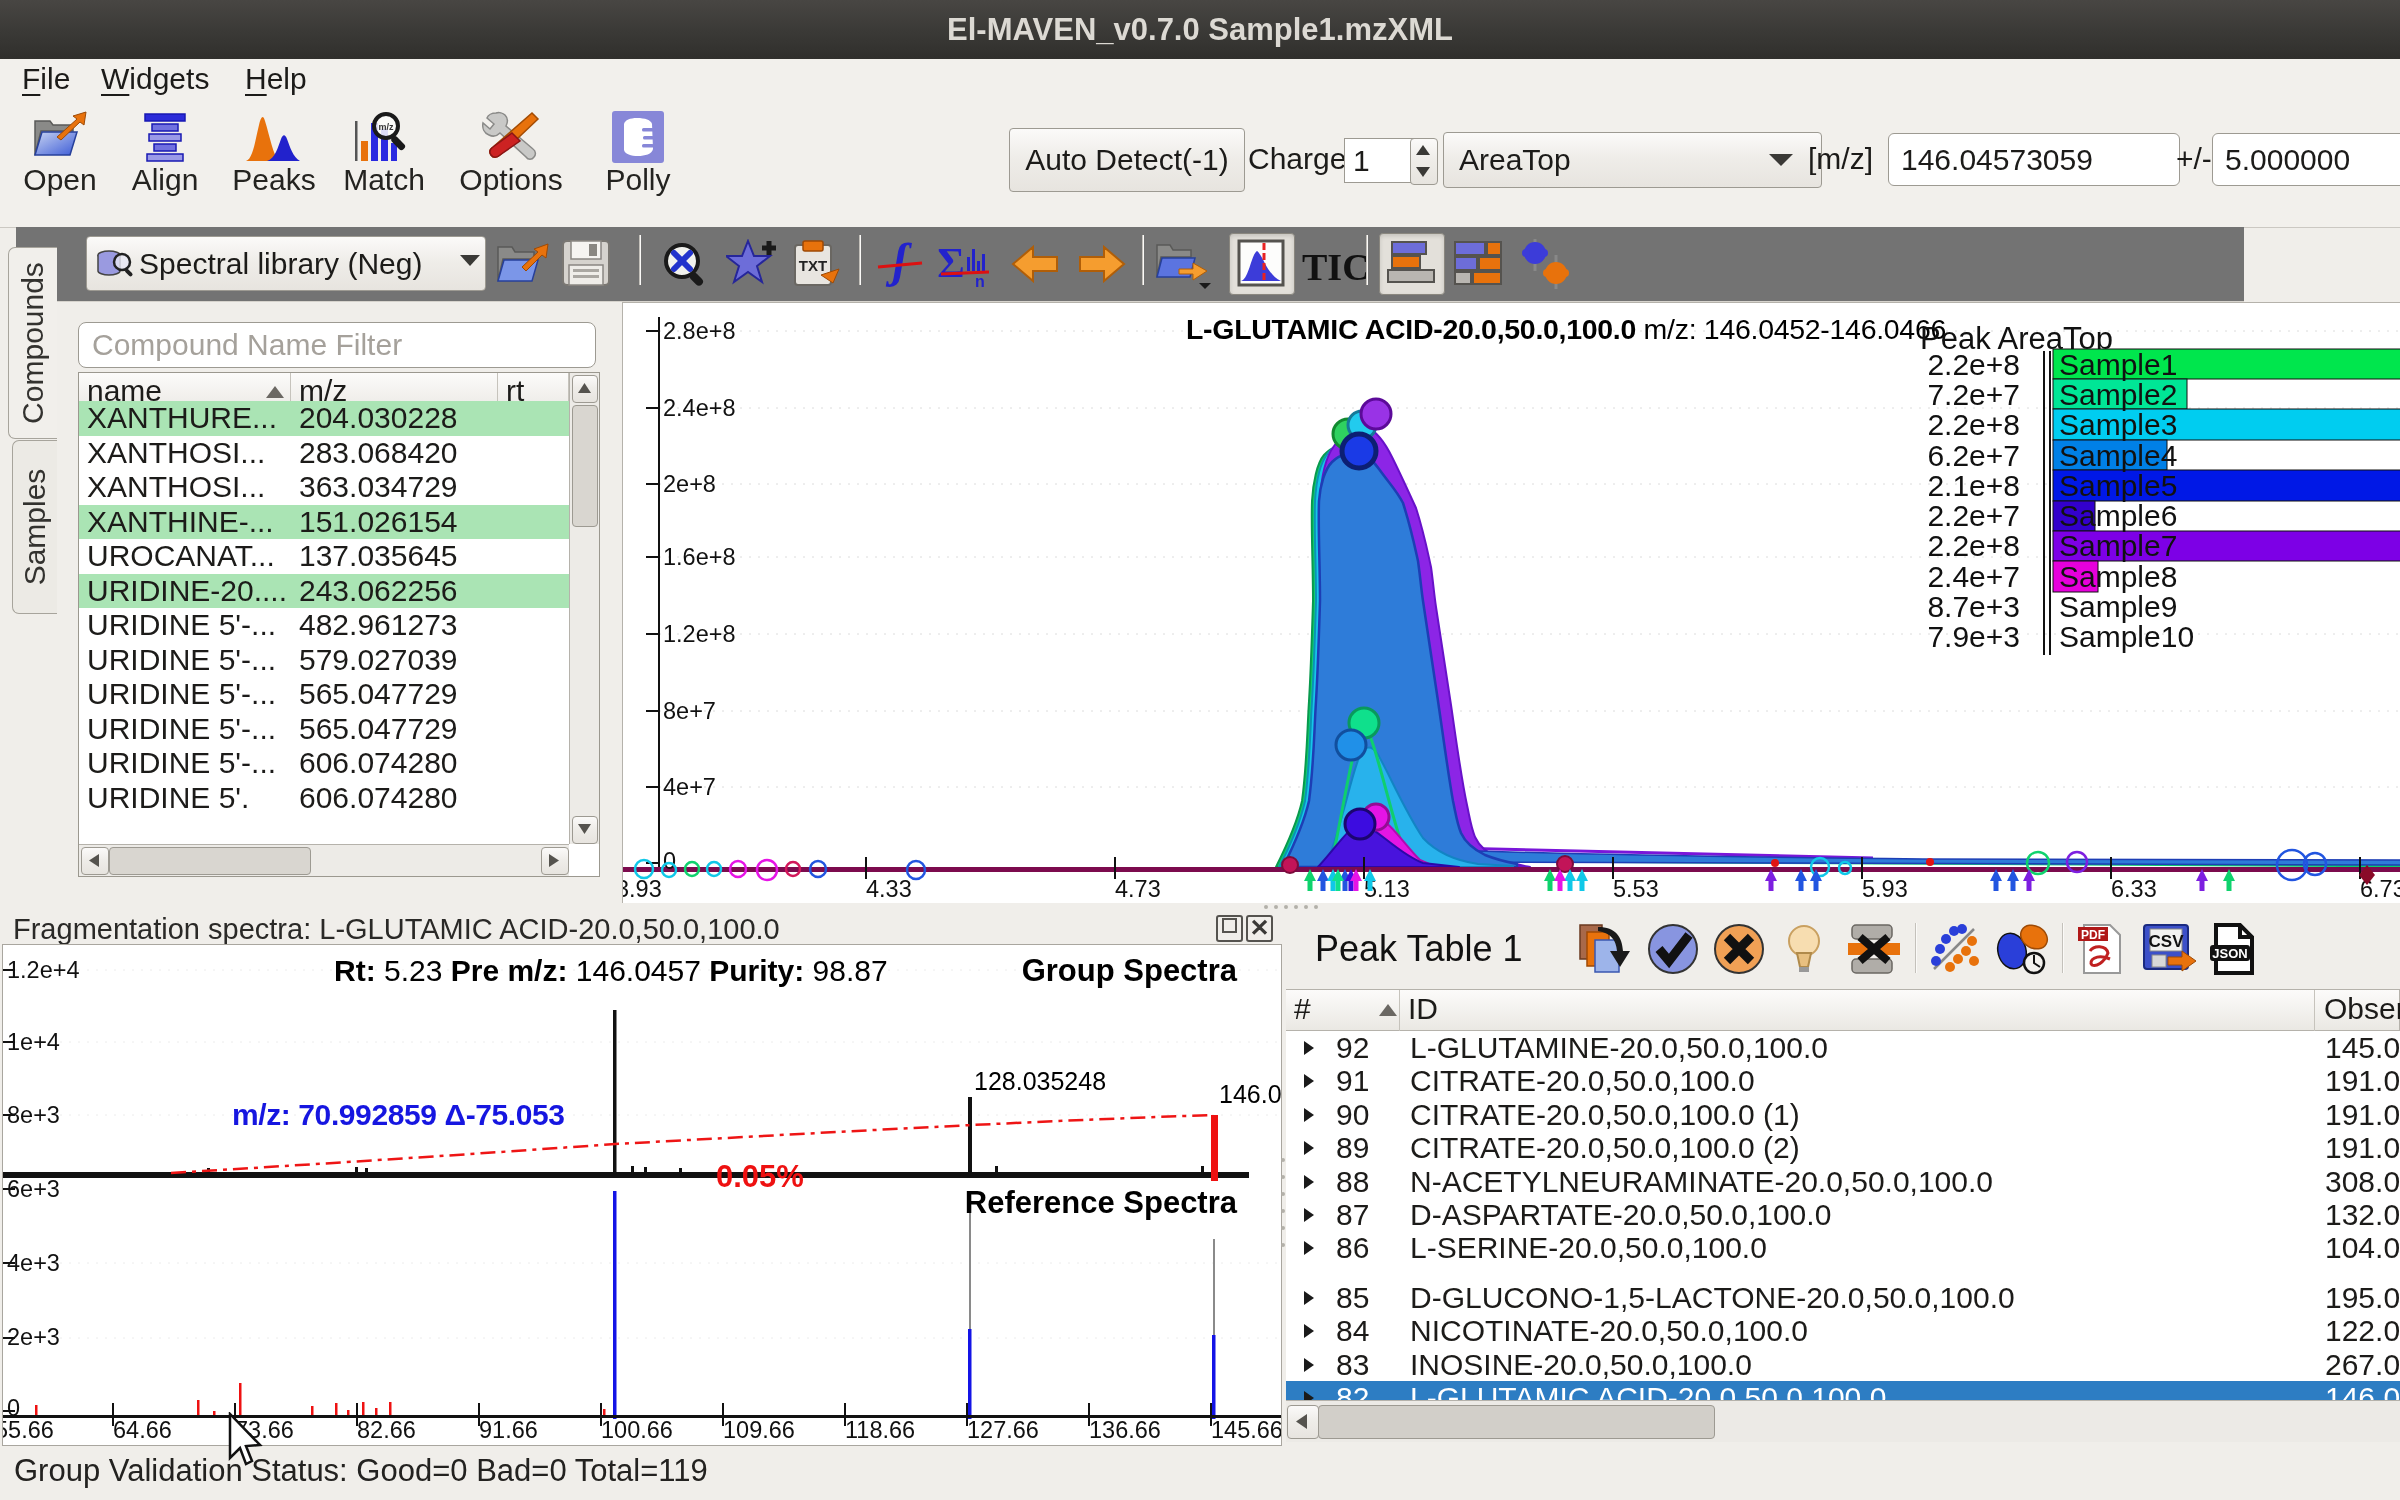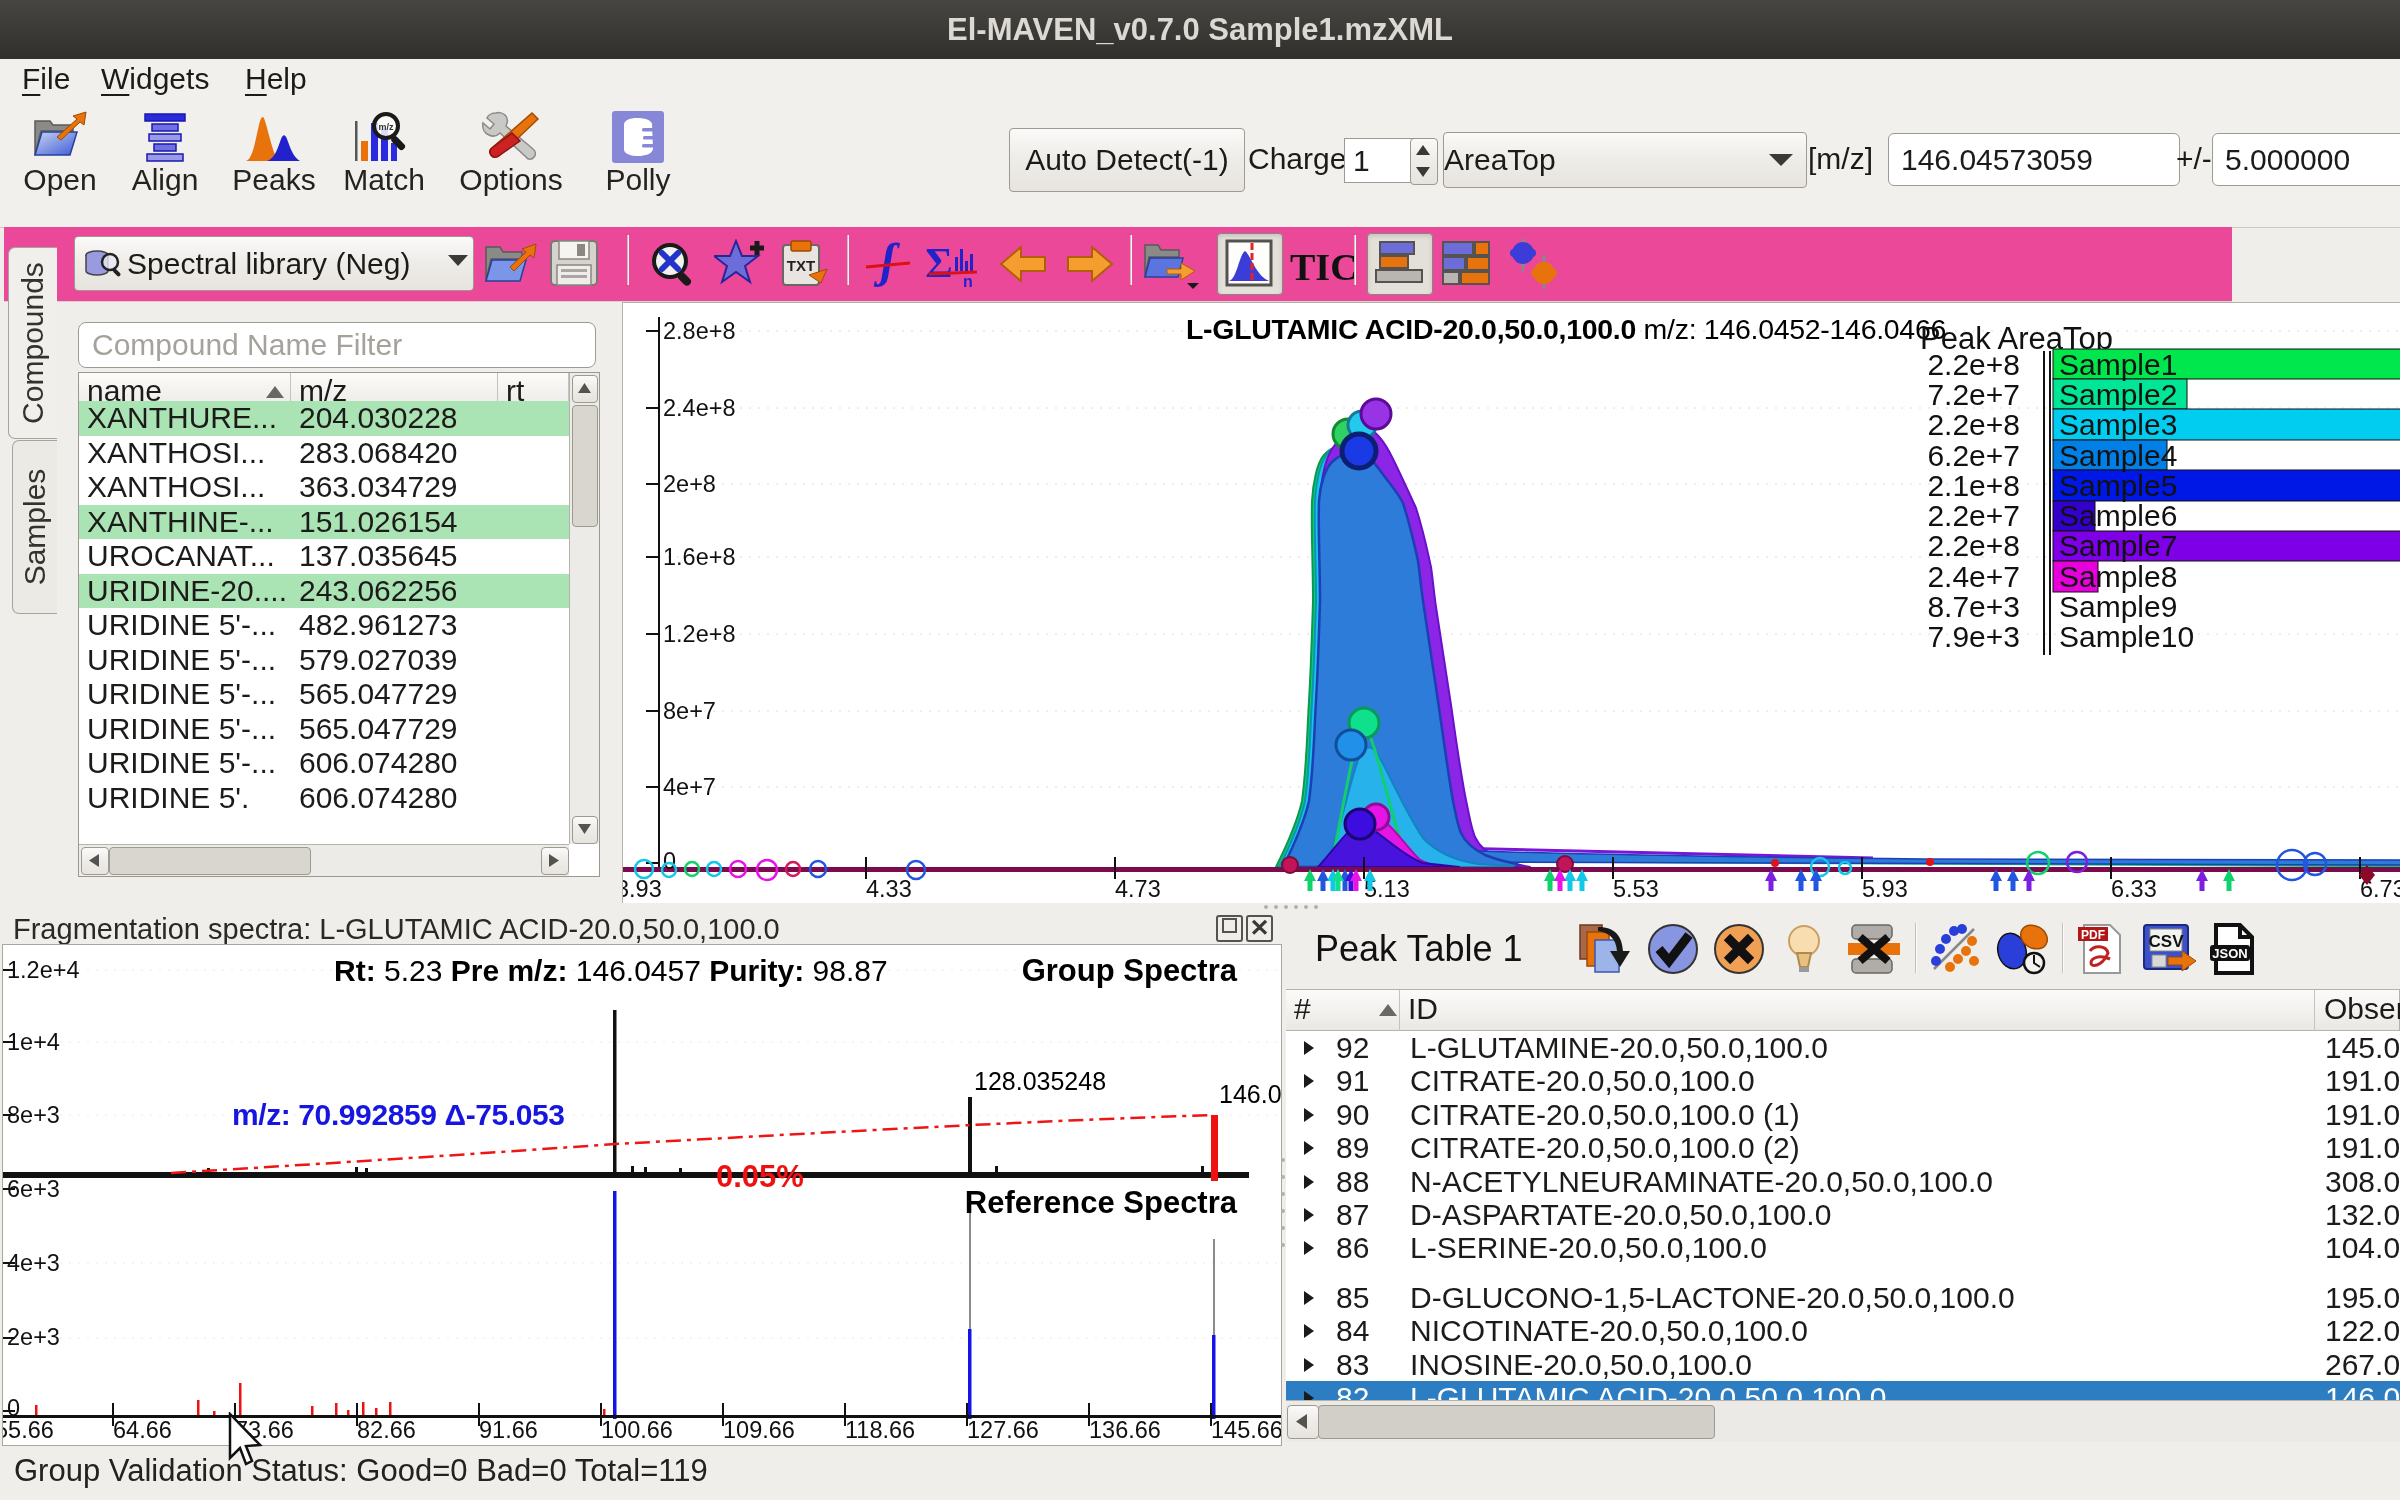--- a/index.html
+++ b/index.html
@@ -8,21 +8,21 @@
  color:#dcd9d3;font-weight:bold;font-size:31px;text-align:center;line-height:59px}
 .menubar{left:0;top:59px;width:2400px;height:39px;background:#f2f0ec;font-size:30px;line-height:39px}
 .menubar span{position:absolute;top:0}
 .menubar u{text-decoration-thickness:2px;text-underline-offset:5px}
 .toolbar1{left:0;top:98px;width:2400px;height:129px;background:#f2f0ec;border-bottom:1px solid #cbc8c2}
 .tbtn{position:absolute;text-align:center;font-size:30px;color:#242320}
 .tbtn svg{display:block;margin:0 auto}
 .ctl{position:absolute;font-size:30px}
 .btnface{background:linear-gradient(#fbfaf9,#efede9 45%,#e7e4df);border:1px solid #9d9a92;border-radius:4px}
 .inputw{background:#fff;border:1px solid #9d9a92}
-.toolbar2{left:4px;top:227px;width:2228px;height:74px;background:#ec4899;border-bottom:1px solid #d6d3cd}
+.toolbar2{left:16px;top:227px;width:2228px;height:74px;background:#737373;border-bottom:1px solid #d6d3cd}
 .sep2{position:absolute;top:8px;width:1px;height:50px;background:#c4c1bb;border-right:1px solid #fbfaf8}
 .vtab{position:absolute;background:#f1efeb;border:1px solid #a7a49c;border-right:none;border-radius:7px 0 0 7px;}
 .vtab div{position:absolute;left:0;top:0;transform:rotate(-90deg) translateX(-100%);transform-origin:0 0;
  white-space:nowrap;font-size:30px;color:#33322f;text-align:center;}
 </style></head><body>
 
 <div class="abs titlebar">El-MAVEN_v0.7.0 Sample1.mzXML</div>
 
 <div class="abs menubar">
  <span style="left:22px"><u>F</u>ile</span>
@@ -82,21 +82,21 @@
   </svg>Polly</div>
 
  <div class="ctl btnface" style="left:1009px;top:30px;width:234px;height:62px;text-align:center;line-height:62px">Auto Detect(-1)</div>
  <div class="ctl" style="left:1248px;top:30px;line-height:62px">Charge</div>
  <div class="ctl inputw" style="left:1344px;top:40px;width:64px;height:43px;line-height:43px;padding-left:8px">1</div>
  <div class="ctl btnface" style="left:1410px;top:40px;width:26px;height:45px"></div>
  <svg class="abs" style="left:1412px;top:44px" width="22" height="38">
       <path d="M11 3 L18 13 L4 13 Z" fill="#3a3936"></path>
       <path d="M11 35 L18 25 L4 25 Z" fill="#3a3936"></path>
     </svg>
- <div class="ctl btnface" style="left:1443px;top:34px;width:362px;height:54px;line-height:54px;">AreaTop</div>
+ <div class="ctl btnface" style="left:1443px;top:34px;width:362px;height:54px;line-height:54px;padding-left:15px">AreaTop</div>
  <svg class="abs" style="left:1768px;top:54px" width="26" height="16">
       <path d="M1 2 L25 2 L13 14 Z" fill="#3a3936"></path>
     </svg>
  <div class="ctl" style="left:1808px;top:30px;line-height:62px">[m/z]</div>
  <div class="ctl inputw" style="left:1888px;top:35px;width:278px;height:51px;line-height:51px;padding-left:12px;border-radius:6px">146.04573059</div>
  <div class="ctl" style="left:2176px;top:30px;line-height:62px">+/-</div>
  <div class="ctl inputw" style="left:2212px;top:35px;width:188px;height:51px;line-height:51px;padding-left:12px;border-radius:6px">5.000000</div>
 </div>
 
 <div class="abs toolbar2">

